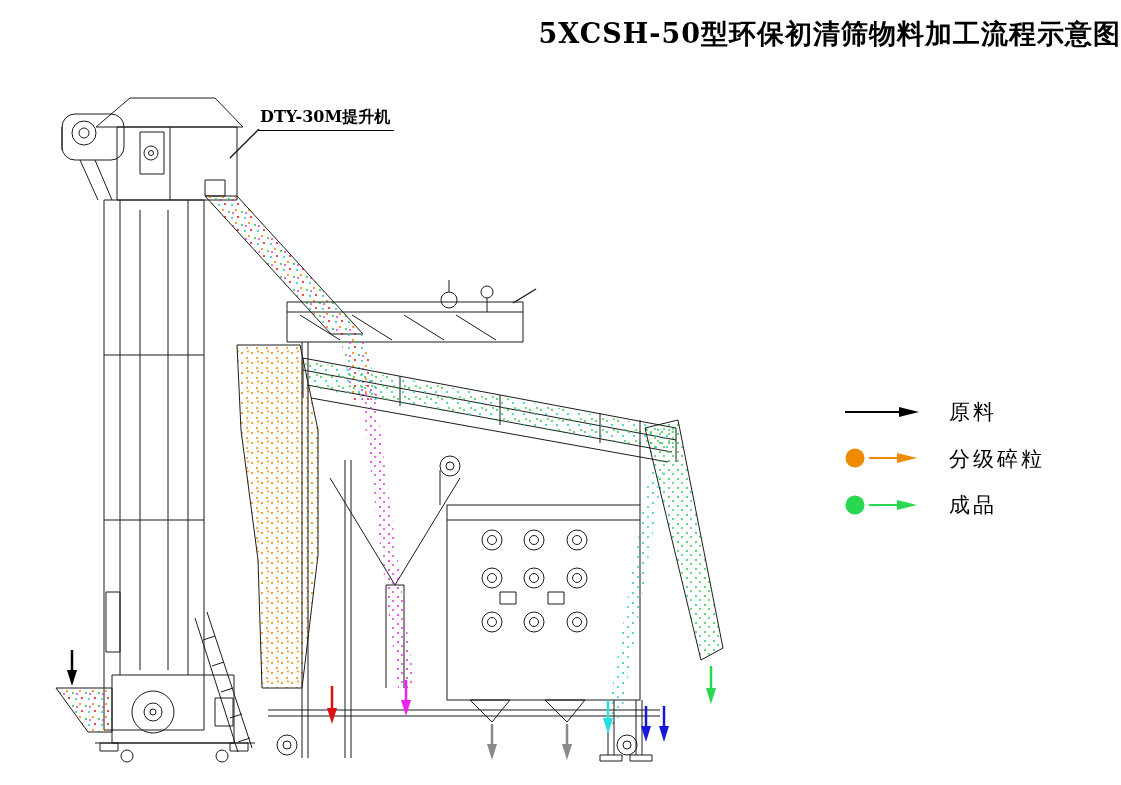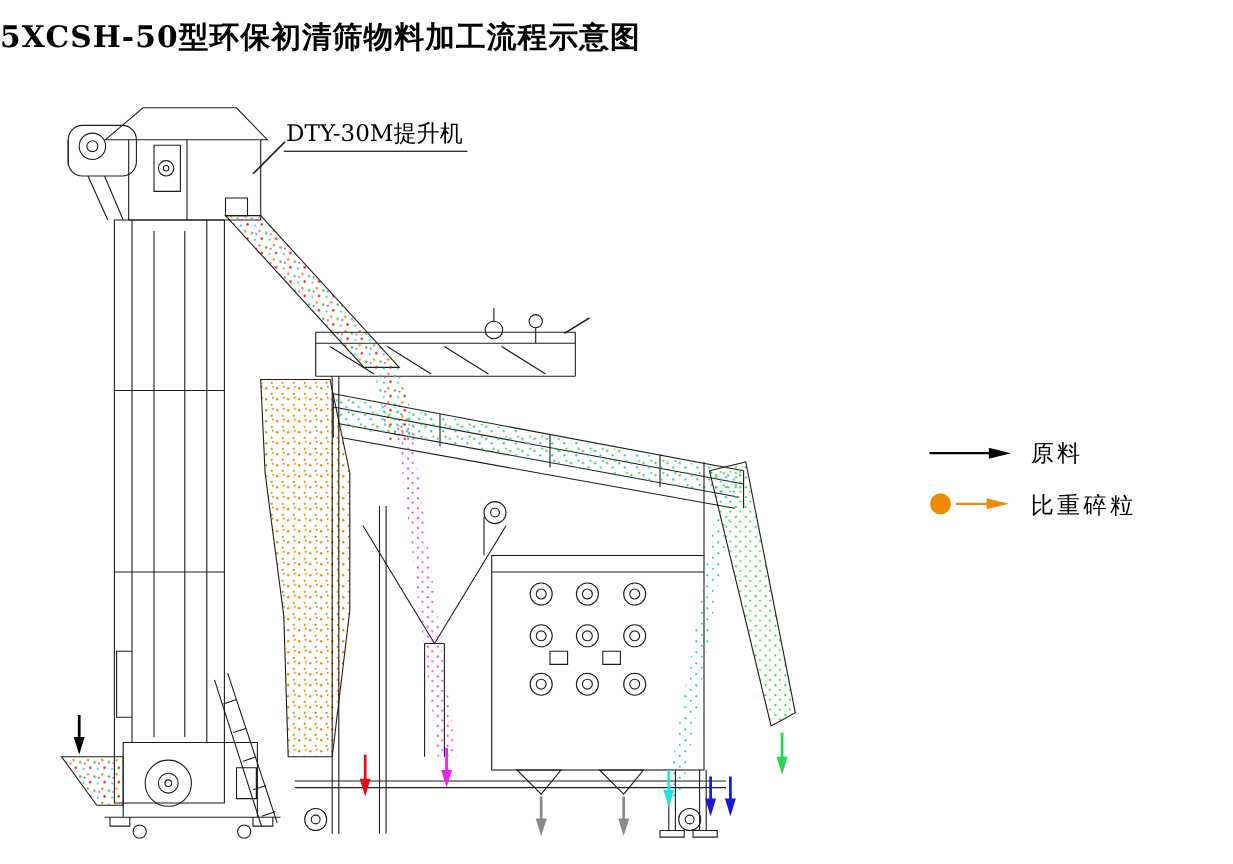--- a/index.html
+++ b/index.html
@@ -1,31 +1,31 @@
 <!DOCTYPE html>
 <html><head>
 <meta charset="utf-8">
 <style>
   *{margin:0;padding:0;box-sizing:border-box}
   html,body{width:1121px;height:785px;background:#ffffff;overflow:hidden}
   body{position:relative;font-family:"DejaVu Sans","Liberation Sans",sans-serif;color:#000}
   .canvas{position:absolute;inset:0;background:#fff}
-  .title{position:absolute;top:16px;left:0;width:100%;text-align:left;
+  .title{position:absolute;top:16px;left:0;width:100%;text-align:right;
          font-size:27px;font-weight:bold;letter-spacing:1px;
          font-family:"DejaVu Serif","Liberation Serif",serif}
   .diagram-svg{position:absolute;left:0;top:0}
-  .callout{position:absolute;font-size:21px;font-weight:normal;
+  .callout{position:absolute;font-size:16px;font-weight:bold;
            border-bottom:1.5px solid #000;padding:0 4px 2px 2px;
            font-family:"DejaVu Serif","Liberation Serif",serif;white-space:nowrap}
   #callout-elevator{left:258px;top:107px}
   #callout-machine{left:535px;top:267px}
   .legend{position:absolute;left:843px;top:389px}
   .legend-row{display:flex;align-items:center;height:46.6px}
   .legend-glyph{width:82px;height:27px;flex:none}
-  .legend-label{font-size:21px;margin-left:12px;letter-spacing:3px;white-space:nowrap;
+  .legend-label{font-size:21px;margin-left:24px;letter-spacing:3px;white-space:nowrap;
                 font-family:Liberation Mono, monospace}
   .ln{stroke:#1c1c1c;stroke-width:1;fill:none}
   .ln2{stroke:#1c1c1c;stroke-width:1.4;fill:none}
 </style>
 </head>
 <body>
 
 <div class="canvas">
 
   <div class="title">5XCSH-50型环保初清筛物料加工流程示意图</div>
@@ -212,21 +212,29 @@
     </div>
 
 
 
     <div class="legend-row">
       <svg class="legend-glyph" viewBox="0 0 82 27">
         <circle cx="12" cy="13" r="9.5" fill="#f08a00"></circle>
         <line x1="26" y1="13" x2="56" y2="13" stroke-width="2" stroke="#f08a00"></line>
         <polygon points="54,8 74,13 54,18" fill="#f08a00"></polygon>
       </svg>
-      <span class="legend-label">比重碎粒</span>
+      <span class="legend-label">分级碎粒</span>
     </div>
 
 
 
 
+    <div class="legend-row">
+      <svg class="legend-glyph" viewBox="0 0 82 27">
+        <circle cx="12" cy="13" r="9.5" fill="#28d850"></circle>
+        <line x1="26" y1="13" x2="56" y2="13" stroke-width="2" stroke="#28d850"></line>
+        <polygon points="54,8 74,13 54,18" fill="#28d850"></polygon>
+      </svg>
+      <span class="legend-label">成品</span>
+    </div>
 
   </div>
 </div>
 
 </body></html>

